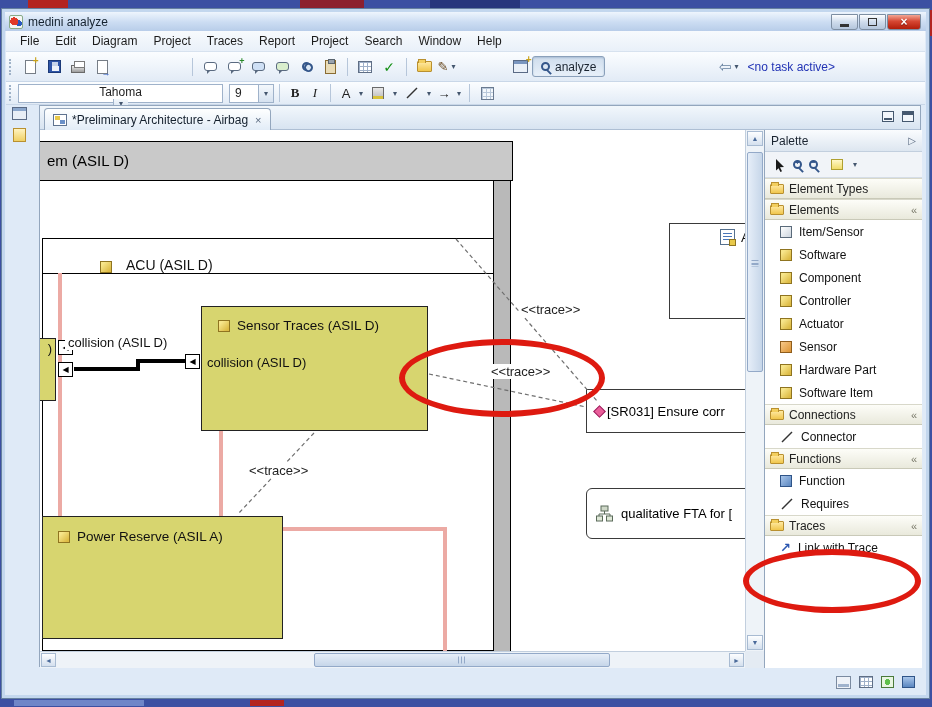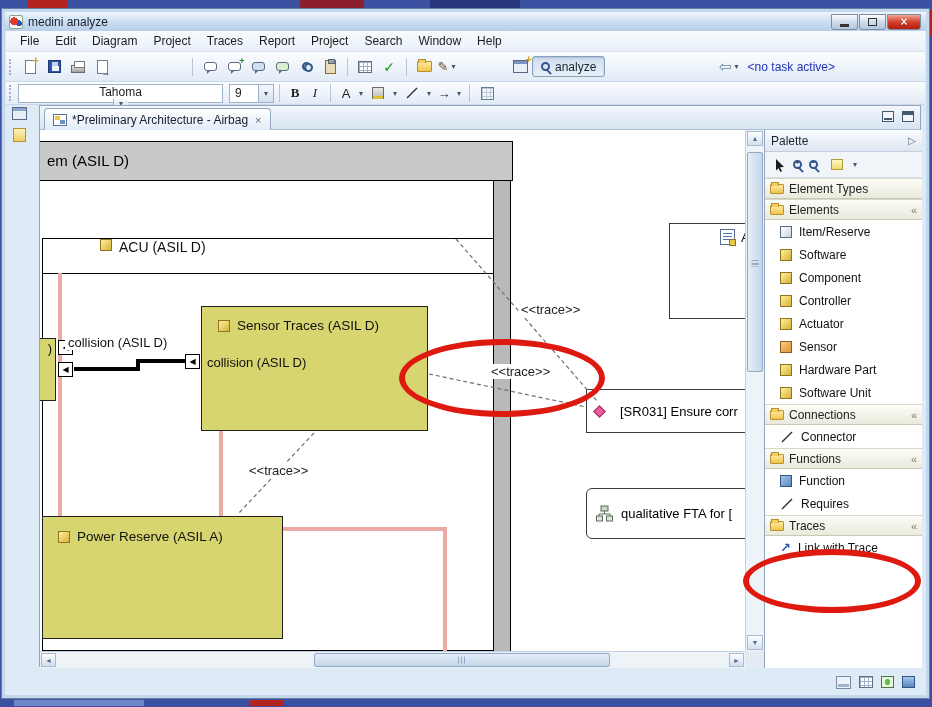--- a/index.html
+++ b/index.html
@@ -113,21 +113,21 @@
   .ed-max { width:12px; height:11px; border:1px solid #45586f; background:#f2f6fb; position:relative; }
   .ed-max::before { content:""; position:absolute; left:0; top:0; width:100%; height:3px; background:#45586f; }
 
   .canvas { position:absolute; left:0; top:24px; width:724px; height:538px; background:#fff; overflow:hidden; }
 
   .item-header { position:absolute; left:-2px; top:11px; width:475px; height:40px;
     background:#c9c9c9; border:1px solid #000; font-size:15px; color:#000; line-height:38px; padding-left:8px; z-index:2; }
   .gray-col { position:absolute; left:453px; top:51px; width:18px; height:470px; background:#b9b9b9;
     border-left:1px solid #000; border-right:1px solid #000; z-index:2; }
   .acu-box { position:absolute; left:2px; top:108px; width:452px; height:413px; background:#fff; border:1px solid #000; z-index:1; }
-  .acu-header { height:35px; border-bottom:1px solid #000; display:flex; align-items:flex-start; gap:7px; padding-left:57px; font-size:14px; color:#111; }
+  .acu-header { height:35px; border-bottom:1px solid #000; display:flex; align-items:flex-end; gap:14px; padding-left:57px; font-size:14px; color:#111; }
 
   .cube { width:12px; height:12px; border:1px solid #8f7420; background:linear-gradient(135deg,#f7e58a 20%,#ddbb45 85%); flex:none; }
   .cube.orange { background:linear-gradient(135deg,#f7c98a,#dd9434); border-color:#8f5d1c; }
   .cube.blue { background:linear-gradient(135deg,#a9c6ea,#5a86c0); border-color:#2f5488; }
   .cube.white { background:linear-gradient(135deg,#ffffff,#cdd5de); border-color:#5a6a7a; }
 
   .pinkline { position:absolute; background:#ecaaa4; z-index:3; }
   .yellow-box { position:absolute; background:#d7d56f; border:1px solid #222; z-index:4; }
   .box-title { display:flex; align-items:center; gap:7px; font-size:13.5px; color:#111; }
   .blackseg { position:absolute; background:#000; z-index:5; }
@@ -397,21 +397,21 @@
         <line x1="274" y1="303" x2="198" y2="384" stroke="#6f6f6f" stroke-width="1.2" stroke-dasharray="4 3"></line>
       </svg>
 
       <div class="white-node" style="left:629px;top:93px;width:95px;height:96px;">
         <div class="box-title" style="padding:5px 0 0 6px;gap:6px;">
           <span class="ic-list"></span>
           <span style="font-size:13.5px;">Airbag</span>
         </div>
       </div>
 
-      <div class="white-node" style="left:546px;top:259px;width:178px;height:44px;display:flex;align-items:center;gap:16px;padding-left:8px;">
+      <div class="white-node" style="left:546px;top:259px;width:178px;height:44px;display:flex;align-items:center;gap:3px;padding-left:8px;">
         <span class="ic-req"></span>
         <span style="font-size:13px;white-space:nowrap;">[SR031] Ensure corr</span>
       </div>
 
       <div class="white-node" style="left:546px;top:358px;width:178px;height:51px;border-radius:6px;display:flex;align-items:center;gap:8px;padding-left:9px;">
         <svg width="17" height="17">
           <rect x="5" y="1" width="7" height="5" fill="#cfd8c8" stroke="#5a6a5a"></rect>
           <line x1="8.5" y1="6" x2="8.5" y2="9" stroke="#5a6a5a"></line>
           <line x1="3" y1="9" x2="14" y2="9" stroke="#5a6a5a"></line>
           <line x1="3" y1="9" x2="3" y2="11" stroke="#5a6a5a"></line>
@@ -477,21 +477,21 @@
         <span>Element Types</span>
       </div>
 
       <div class="pal-group">
         <span class="ic-folder" style="width:14px;height:10px;"></span>
         <span>Elements</span>
         <span class="pin">«</span>
       </div>
       <div class="pal-item">
           <span class="cube white"></span>
-          <span>Item/Reserve</span>
+          <span>Item/Sensor</span>
         </div>
       <div class="pal-item">
           <span class="cube"></span>
           <span>Software</span>
         </div>
       <div class="pal-item">
           <span class="cube"></span>
           <span>Component</span>
         </div>
       <div class="pal-item">
@@ -505,21 +505,21 @@
       <div class="pal-item">
           <span class="cube orange"></span>
           <span>Sensor</span>
         </div>
       <div class="pal-item">
           <span class="cube"></span>
           <span>Hardware Part</span>
         </div>
       <div class="pal-item">
           <span class="cube"></span>
-          <span>Software Unit</span>
+          <span>Software Item</span>
         </div>
 
       <div class="pal-group">
         <span class="ic-folder" style="width:14px;height:10px;"></span>
         <span>Connections</span>
         <span class="pin">«</span>
       </div>
       <div class="pal-item">
           <svg width="14" height="14">
             <line x1="2" y1="12" x2="12" y2="2" stroke="#333" stroke-width="1.5"></line>

